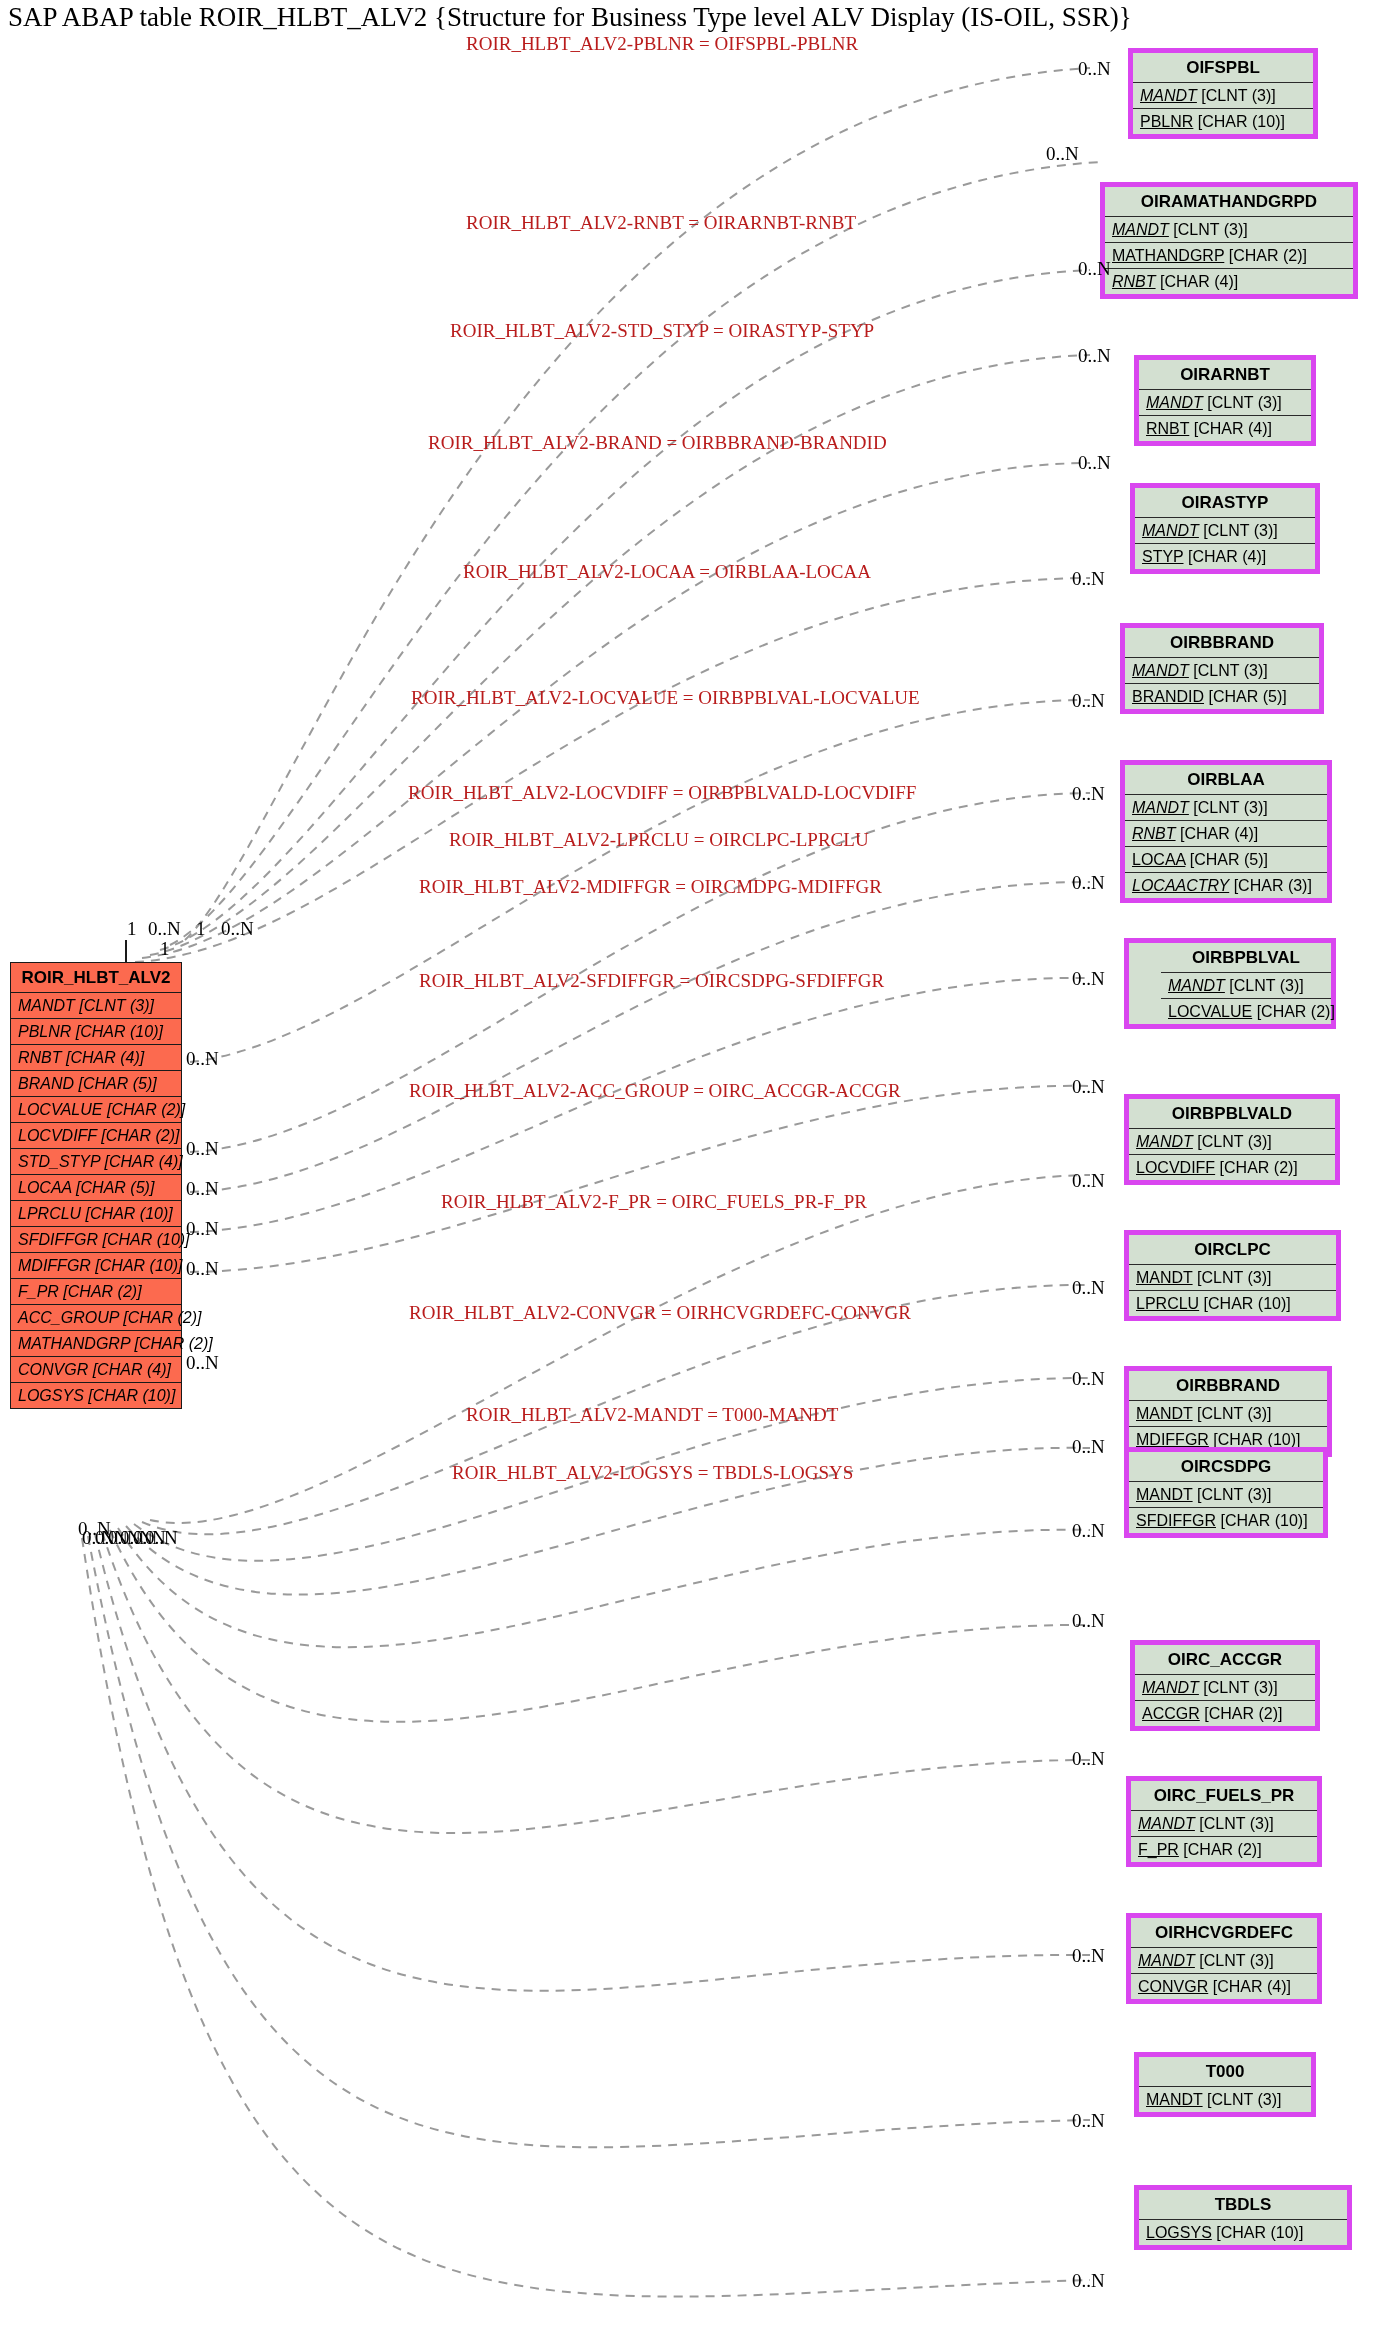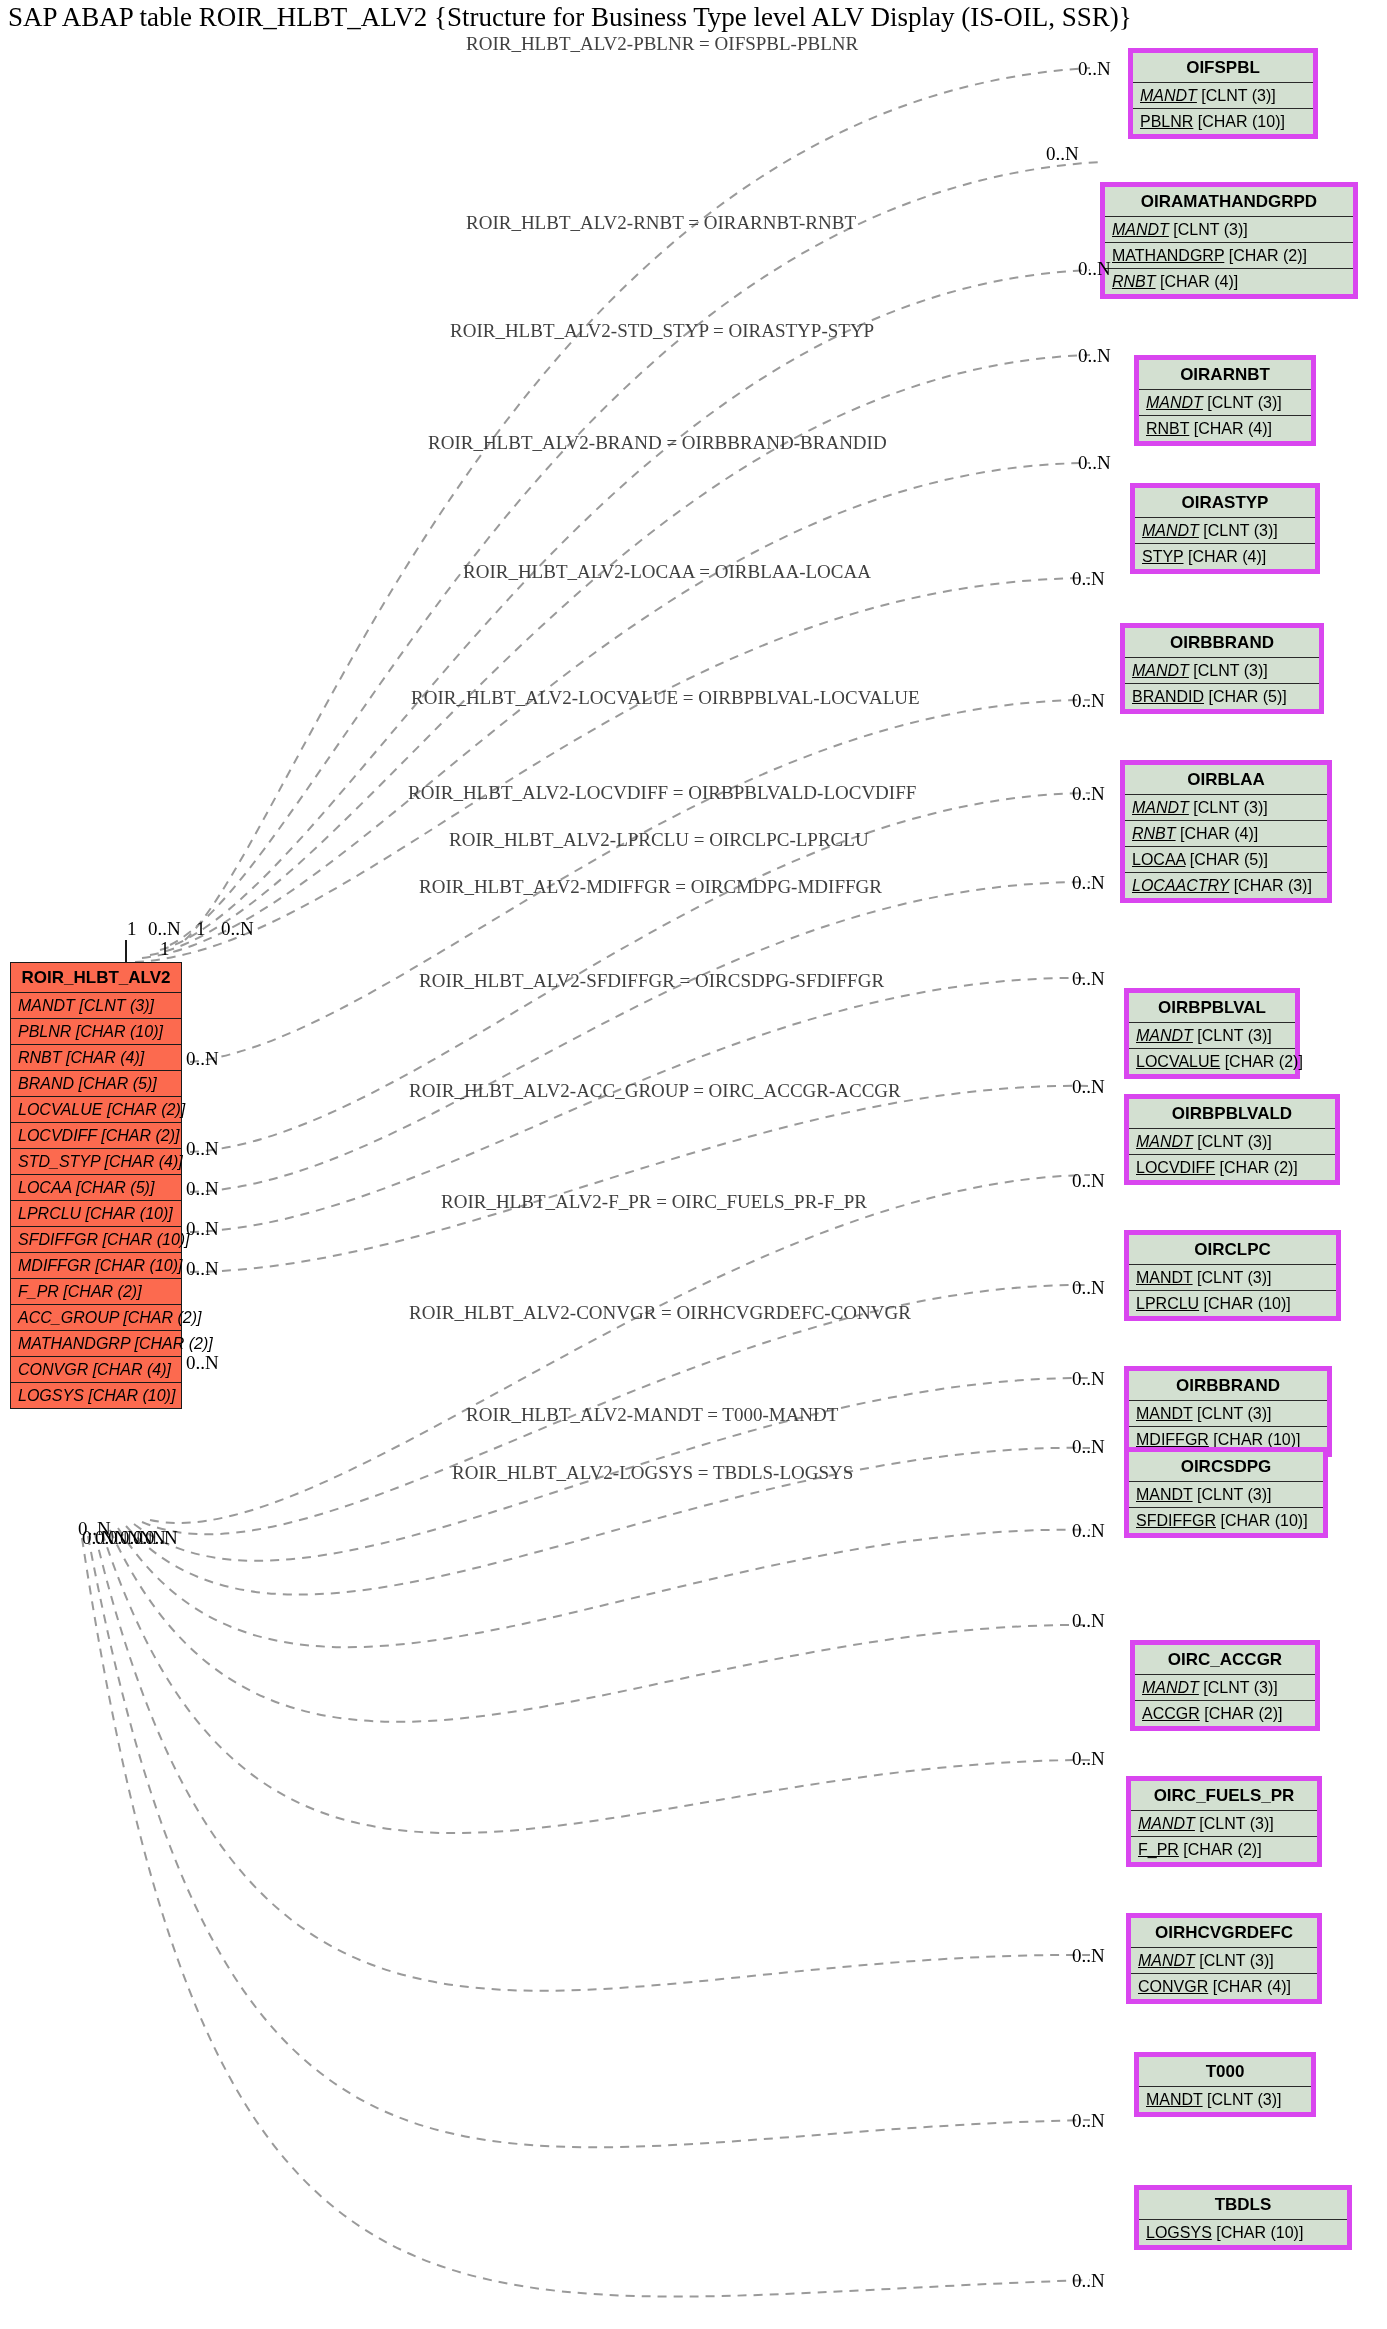--- a/index.html
+++ b/index.html
@@ -24,21 +24,21 @@
 
   #maintable{background:#fc6a4f;border:1px solid #1a1a1a;}
   #maintable .hd{background:#fc6a4f;border-bottom:1px solid #1a1a1a;font-size:17px;}
   #maintable .fr{background:#fc6a4f;border-bottom:1px solid #1a1a1a;
                  font-style:italic;font-size:16px;}
   #maintable .fr:last-child{border-bottom:none;}
 
   .card{position:absolute;font-family:"Liberation Serif", serif;font-size:19px;
         color:#000;white-space:nowrap;}
   .rel{position:absolute;font-family:"Liberation Serif", serif;font-size:19px;
-       color:#404040;white-space:nowrap;}
+       color:#b91c1c;white-space:nowrap;}
 </style>
 </head>
 <body>
 
 <div id="canvas">
 
   <div id="title">SAP ABAP table ROIR_HLBT_ALV2 {Structure for Business Type level ALV Display (IS-OIL, SSR)}</div>
 
   <svg id="links">
     <g fill="none" stroke="#9a9a9a" stroke-width="2" stroke-dasharray="9,7">
@@ -116,21 +116,21 @@
       <div class="fr"><i><u>MANDT</u></i> [CLNT (3)]</div>
       <div class="fr"><span><u>BRANDID</u></span> [CHAR (5)]</div>
     </div>
   <div class="tbl" id="t5" style="left:1120px;top:760px;width:212px;">
       <div class="hd">OIRBLAA</div>
       <div class="fr"><i><u>MANDT</u></i> [CLNT (3)]</div>
       <div class="fr"><i><u>RNBT</u></i> [CHAR (4)]</div>
       <div class="fr"><span><u>LOCAA</u></span> [CHAR (5)]</div>
       <div class="fr"><i><u>LOCAACTRY</u></i> [CHAR (3)]</div>
     </div>
-  <div class="tbl" id="t6" style="left:1124px;top:988px;width:176px;">
+  <div class="tbl" id="t6" style="left:1124px;top:938px;width:212px;padding-left:32px;">
       <div class="hd">OIRBPBLVAL</div>
       <div class="fr"><i><u>MANDT</u></i> [CLNT (3)]</div>
       <div class="fr"><span><u>LOCVALUE</u></span> [CHAR (2)]</div>
     </div>
   <div class="tbl" id="t7" style="left:1124px;top:1094px;width:216px;">
       <div class="hd">OIRBPBLVALD</div>
       <div class="fr"><i><u>MANDT</u></i> [CLNT (3)]</div>
       <div class="fr"><span><u>LOCVDIFF</u></span> [CHAR (2)]</div>
     </div>
   <div class="tbl" id="t8" style="left:1124px;top:1230px;width:217px;">

